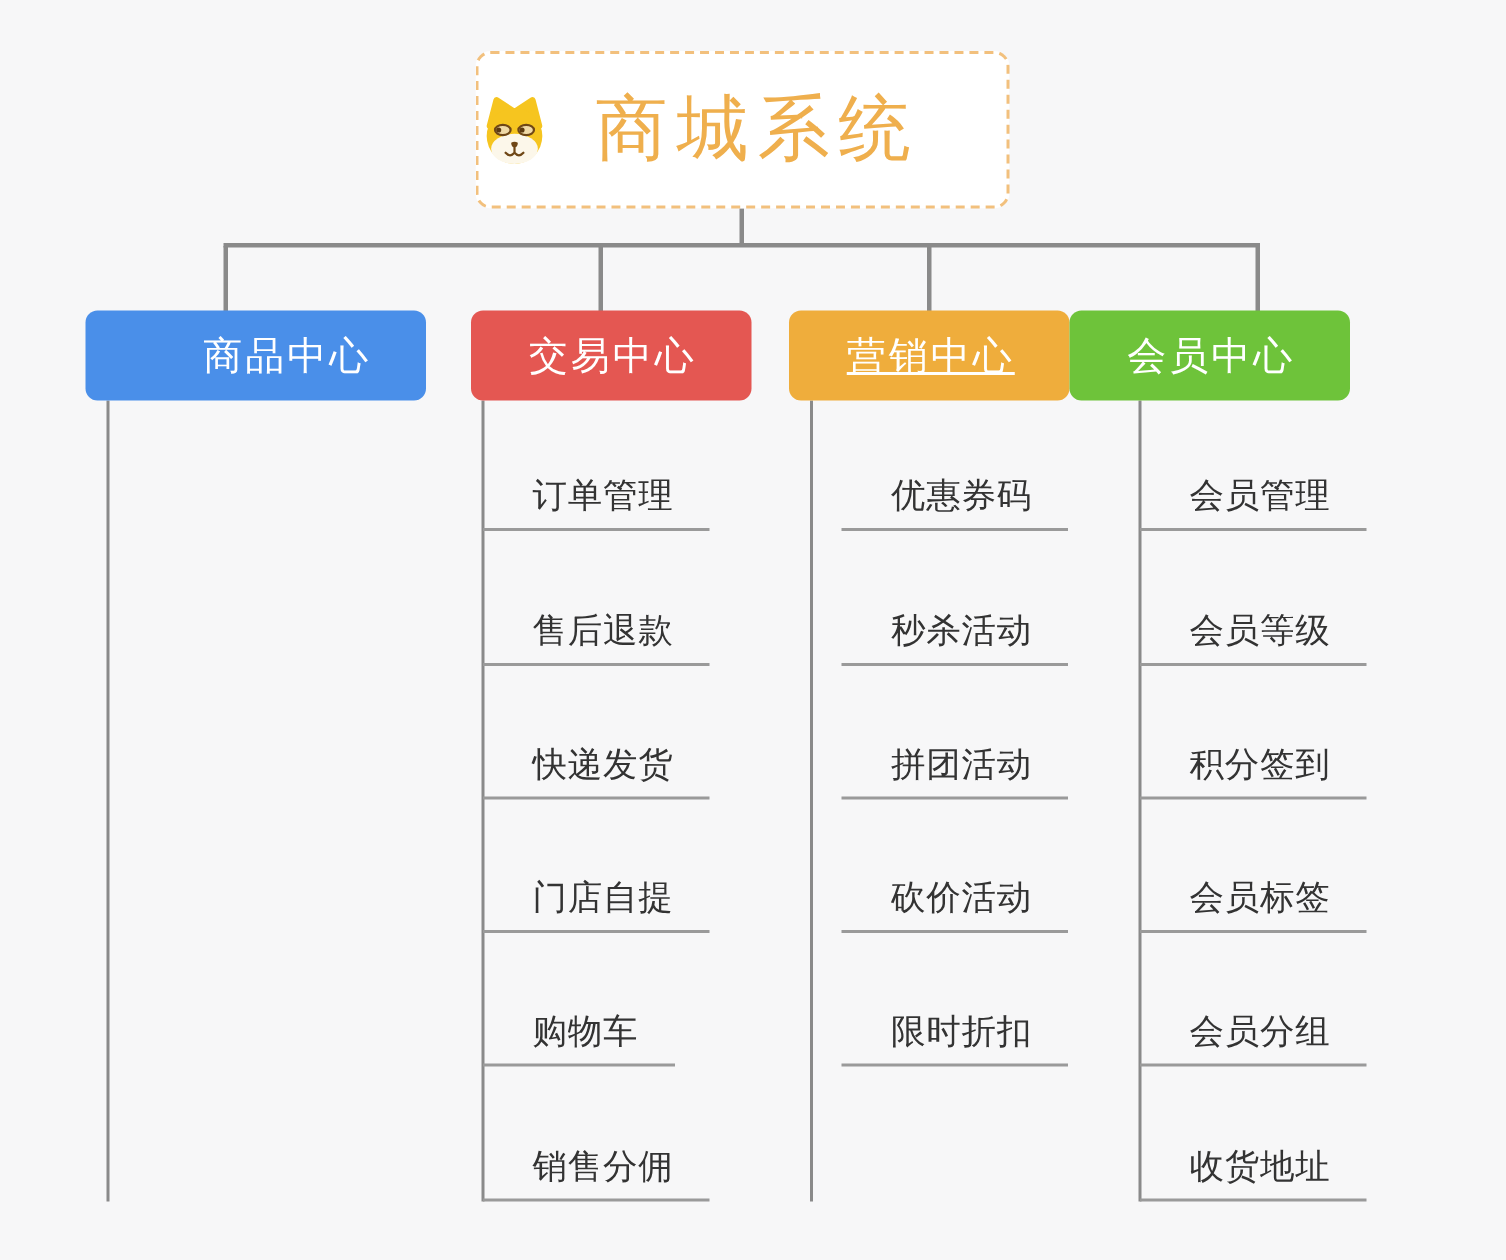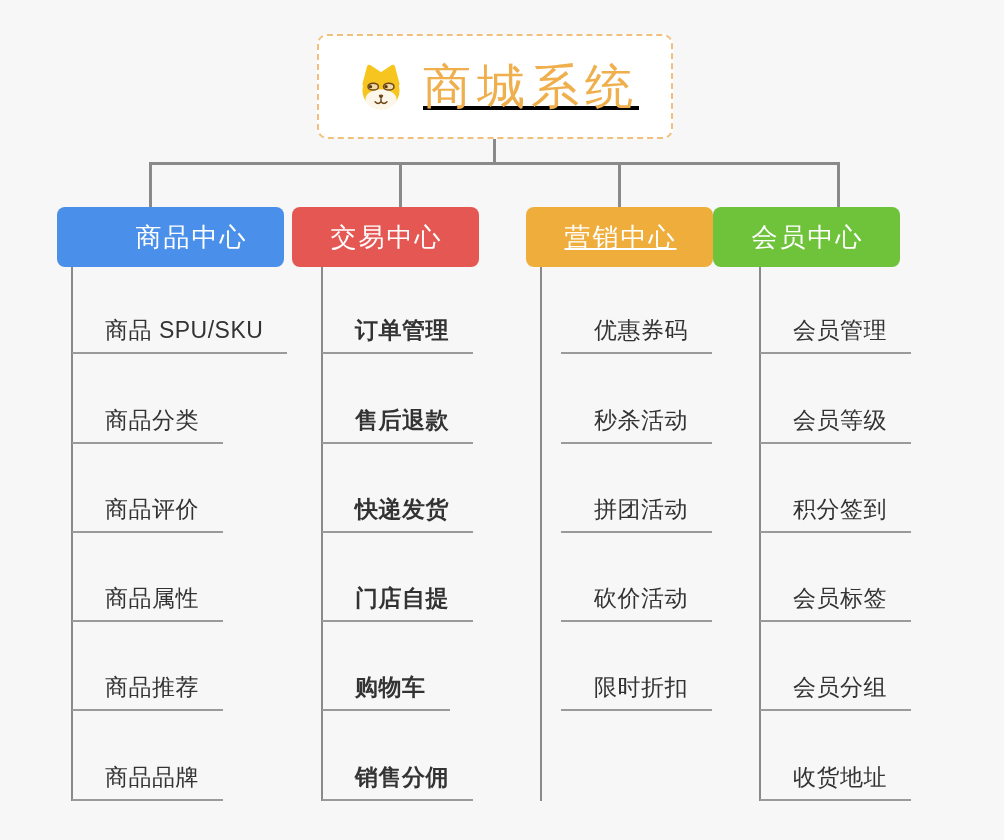--- a/index.html
+++ b/index.html
@@ -17,23 +17,21 @@
   
   .root-node{
     position:absolute;
     left:317px; top:34px;
     width:352px; height:101px;
     background:#ffffff;
     border:2px dashed #f2c07d;
     border-radius:10px;
     display:flex;
     align-items:center;
-    justify-content:center;
-    gap:18px;
-    text-decoration:underline;
+    gap:30px;
   }
   .root-title{
     font-size:48px;
     letter-spacing:6px;
     color:#efaf4d;
     font-weight:400;
     white-space:nowrap;
     line-height:1;
     margin-right:-6px;
   }
@@ -69,32 +67,32 @@
     border-radius:8px;
     display:flex;
     align-items:center;
     justify-content:center;
     color:#ffffff;
     font-size:26px;
     letter-spacing:2px;
     cursor:default;
   }
   .branch-1{left:57px;  background:#4a8fe9;}
-  .branch-2{left:292px; background:#e45752;}
+  .branch-2{left:314px; background:#e45752;}
   .branch-3{left:526px; background:#efad3c;text-decoration:underline;}
   .branch-4{left:713px; background:#6ec33a;align-items:center;}
   .branch-label{line-height:1; margin-right:-2px;}
   
   .col{
     position:absolute;
     top:265px;
     width:250px;
   }
   .col-1{left:72px;}
-  .col-2{left:322px;font-weight:bold;}
+  .col-2{left:322px;}
   .col-3{left:541px;padding-left:20px;}
   .col-4{left:760px;}
   .slot{
     height:89.3px;
     display:flex;
     align-items:flex-end;
   }
   .leaf{
     display:inline-block;
     font-size:23px;
@@ -146,40 +144,20 @@
   <div class="branch-box branch-2" style="background: rgb(228, 87, 82);">
     <span class="branch-label">交易中心</span>
   </div>
   <div class="branch-box branch-3" style="background: rgb(239, 173, 60);">
     <span class="branch-label">营销中心</span>
   </div>
   <div class="branch-box branch-4" style="background: rgb(110, 195, 58);">
     <span class="branch-label">会员中心</span>
   </div>
 
-  <div class="col col-1">
-    <div class="slot">
-        <span class="leaf">商品 SPU/SKU</span>
-      </div>
-    <div class="slot">
-        <span class="leaf">商品分类</span>
-      </div>
-    <div class="slot">
-        <span class="leaf">商品评价</span>
-      </div>
-    <div class="slot">
-        <span class="leaf">商品属性</span>
-      </div>
-    <div class="slot">
-        <span class="leaf">商品推荐</span>
-      </div>
-    <div class="slot">
-        <span class="leaf">商品品牌</span>
-      </div>
-  </div>
 
   <div class="col col-2">
     <div class="slot">
         <span class="leaf">订单管理</span>
       </div>
     <div class="slot">
         <span class="leaf">售后退款</span>
       </div>
     <div class="slot">
         <span class="leaf">快递发货</span>

